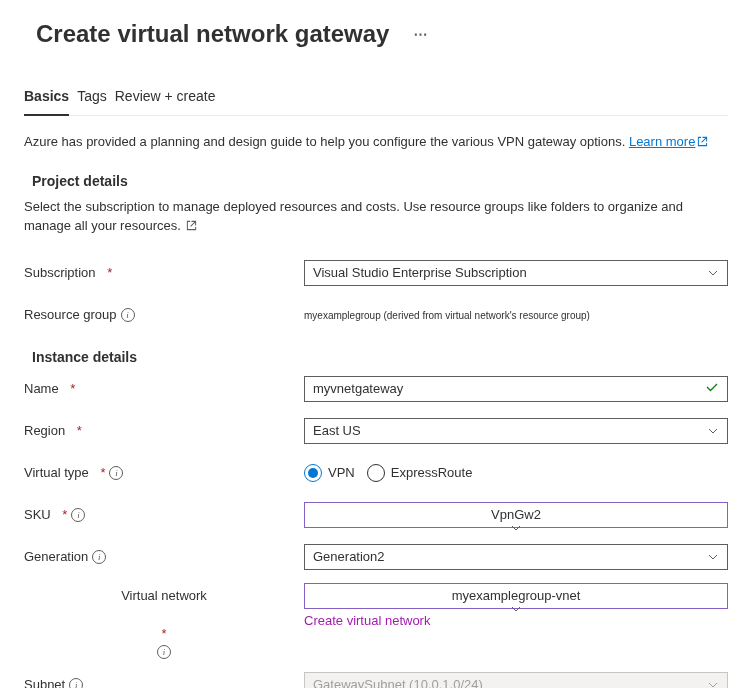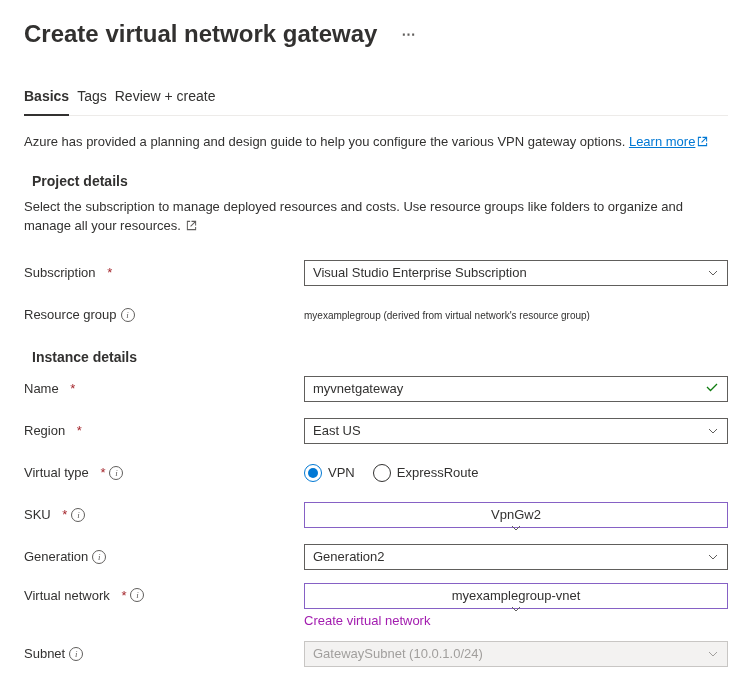--- a/index.html
+++ b/index.html
@@ -8,21 +8,21 @@
     padding: 20px 24px;
     font-family: "Segoe UI", -apple-system, sans-serif;
     font-size: 13px;
     color: #323130;
     width: 752px;
     background: #fff;
   }
   h1 {
     font-size: 24px;
     font-weight: 600;
-    margin: 0 0 32px 0;
+    margin: 0 0 32px 12px;
     color: #323130;
     display: flex;
     align-items: center;
     gap: 24px;
   }
   .ellipsis { color: #605e5c; font-size: 14px; letter-spacing: 2px;}
   .tabs {
     display: flex;
     gap: 8px;
     border-bottom: 1px solid #edebe9;
@@ -109,21 +109,21 @@
     background: #f3f2f1;
     color: #a19f9d;
     border-color: #c8c6c4;
     cursor: default;
   }
   .chev {
     display: inline-block;
   }
   .chev svg { display: block; }
   .checkmark { color: #107c10; }
-  .radio-group { display: flex; gap: 18px; align-items: center; }
+  .radio-group { display: flex; gap: 12px; align-items: center; }
   .radio-opt { display: flex; align-items: center; gap: 6px; cursor: pointer;}
   .radio-outer {
     width: 18px; height: 18px; border-radius: 50%;
     border: 1px solid #323130;
     display: flex; align-items:center; justify-content:center;
   }
   .radio-outer.sel { border-color: #0078d4; }
   .radio-inner {
     width: 10px; height: 10px; border-radius: 50%;
     background: #0078d4;
@@ -275,21 +275,21 @@
       <span class="chev">
           <svg width="12" height="12" viewBox="0 0 12 12">
             <path fill="none" stroke="#605e5c" stroke-width="1" d="M2 4l4 4 4-4"></path>
           </svg>
         </span>
     </div>
   </div>
 </div>
 
 <div class="row" style="align-items:flex-start;">
-  <div class="lbl" style="padding-top:5px;">
+  <div class="lbl" style="padding-top:5px;flex-direction:column;">
     <span>Virtual network</span>&nbsp;<span class="req">*</span>
     <span class="info-icon">i</span>
   </div>
   <div class="ctrl">
     <div class="select-box purple">
       <span>myexamplegroup-vnet</span>
       <span class="chev">
           <svg width="12" height="12" viewBox="0 0 12 12">
             <path fill="none" stroke="#605e5c" stroke-width="1" d="M2 4l4 4 4-4"></path>
           </svg>

